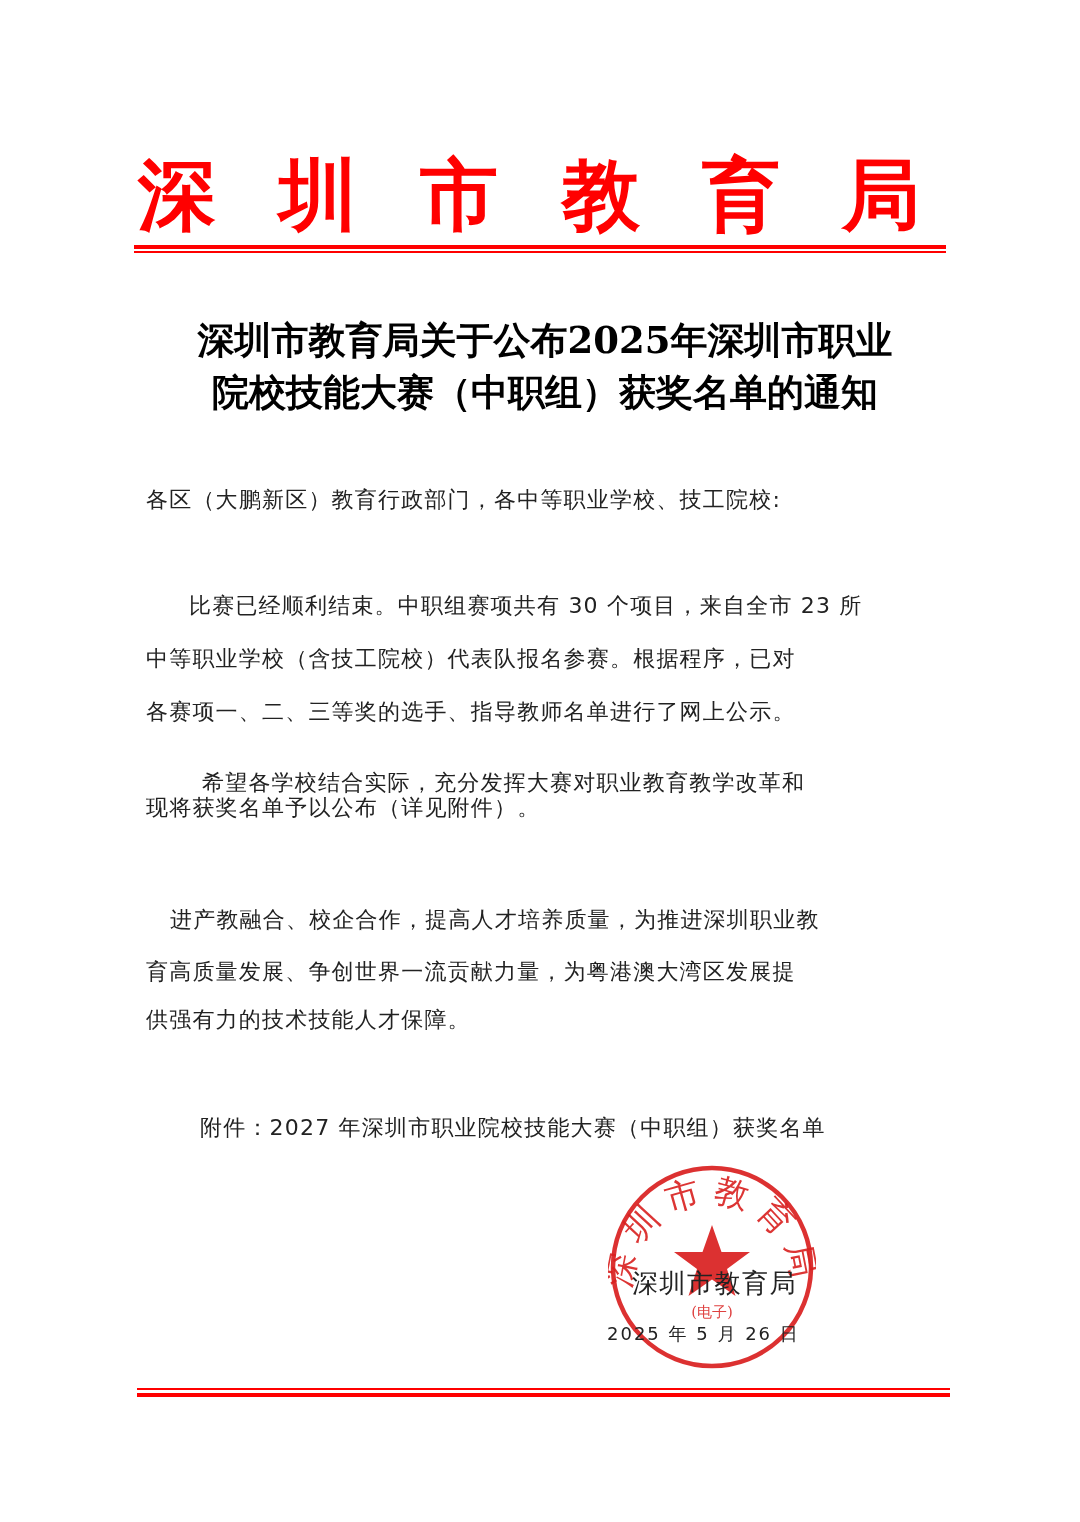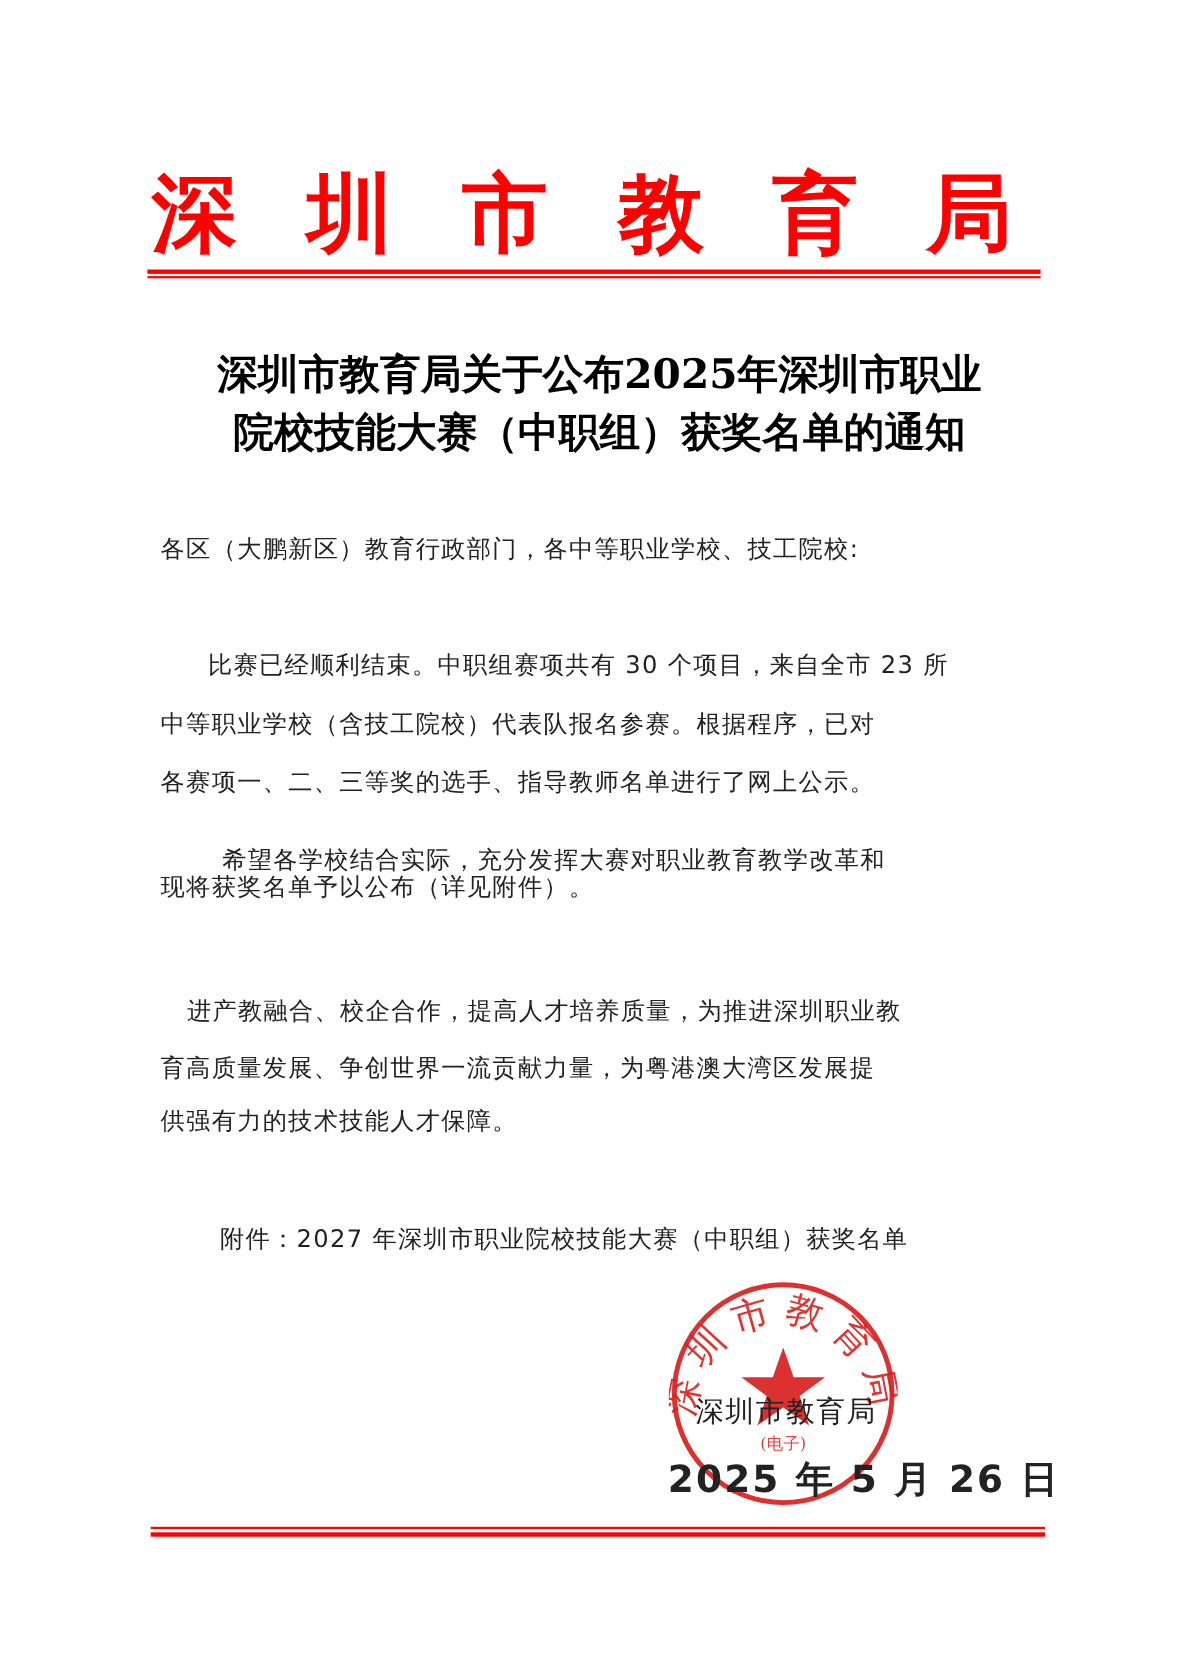--- a/index.html
+++ b/index.html
@@ -68,17 +68,17 @@
       <circle cx="104" cy="104" r="99" fill="none" stroke="#d9201f" stroke-width="4.5" opacity="0.92"></circle>
       <text font-family="DejaVu Serif, Liberation Serif, serif" font-size="34" fill="#d9201f" opacity="0.9" letter-spacing="10">
         <textPath href="#sealArc" startOffset="50%" text-anchor="middle">深圳市教育局</textPath>
       </text>
       <polygon points="104,62 113.5,89 142,89 119,106 127.5,133 104,116.5 80.5,133 89,106 66,89 94.5,89" fill="#d9201f" opacity="0.92"></polygon>
       <text x="104" y="154" text-anchor="middle" font-family="DejaVu Serif, Liberation Serif, serif" font-size="15" fill="#d9201f" opacity="0.85">(电子)</text>
     </svg>
   </div>
 
   <div class="sign" style="left:632px; top:1266px; font-size:26px; letter-spacing:1.5px;">深圳市教育局</div>
-  <div class="sign" style="left:607px; top:1322px; font-size:34px; letter-spacing:2px;font-weight:bold;">2025 年 5 月 26 日</div>
+  <div class="sign" style="left:607px; top:1322px; font-size:18px; letter-spacing:2px;">2025 年 5 月 26 日</div>
 
   <div class="rule" style="left:137px; top:1388px; width:813px; height:1.5px;"></div>
   <div class="rule" style="left:137px; top:1393px; width:813px; height:4px;"></div>
 </div>
 
 </body></html>

